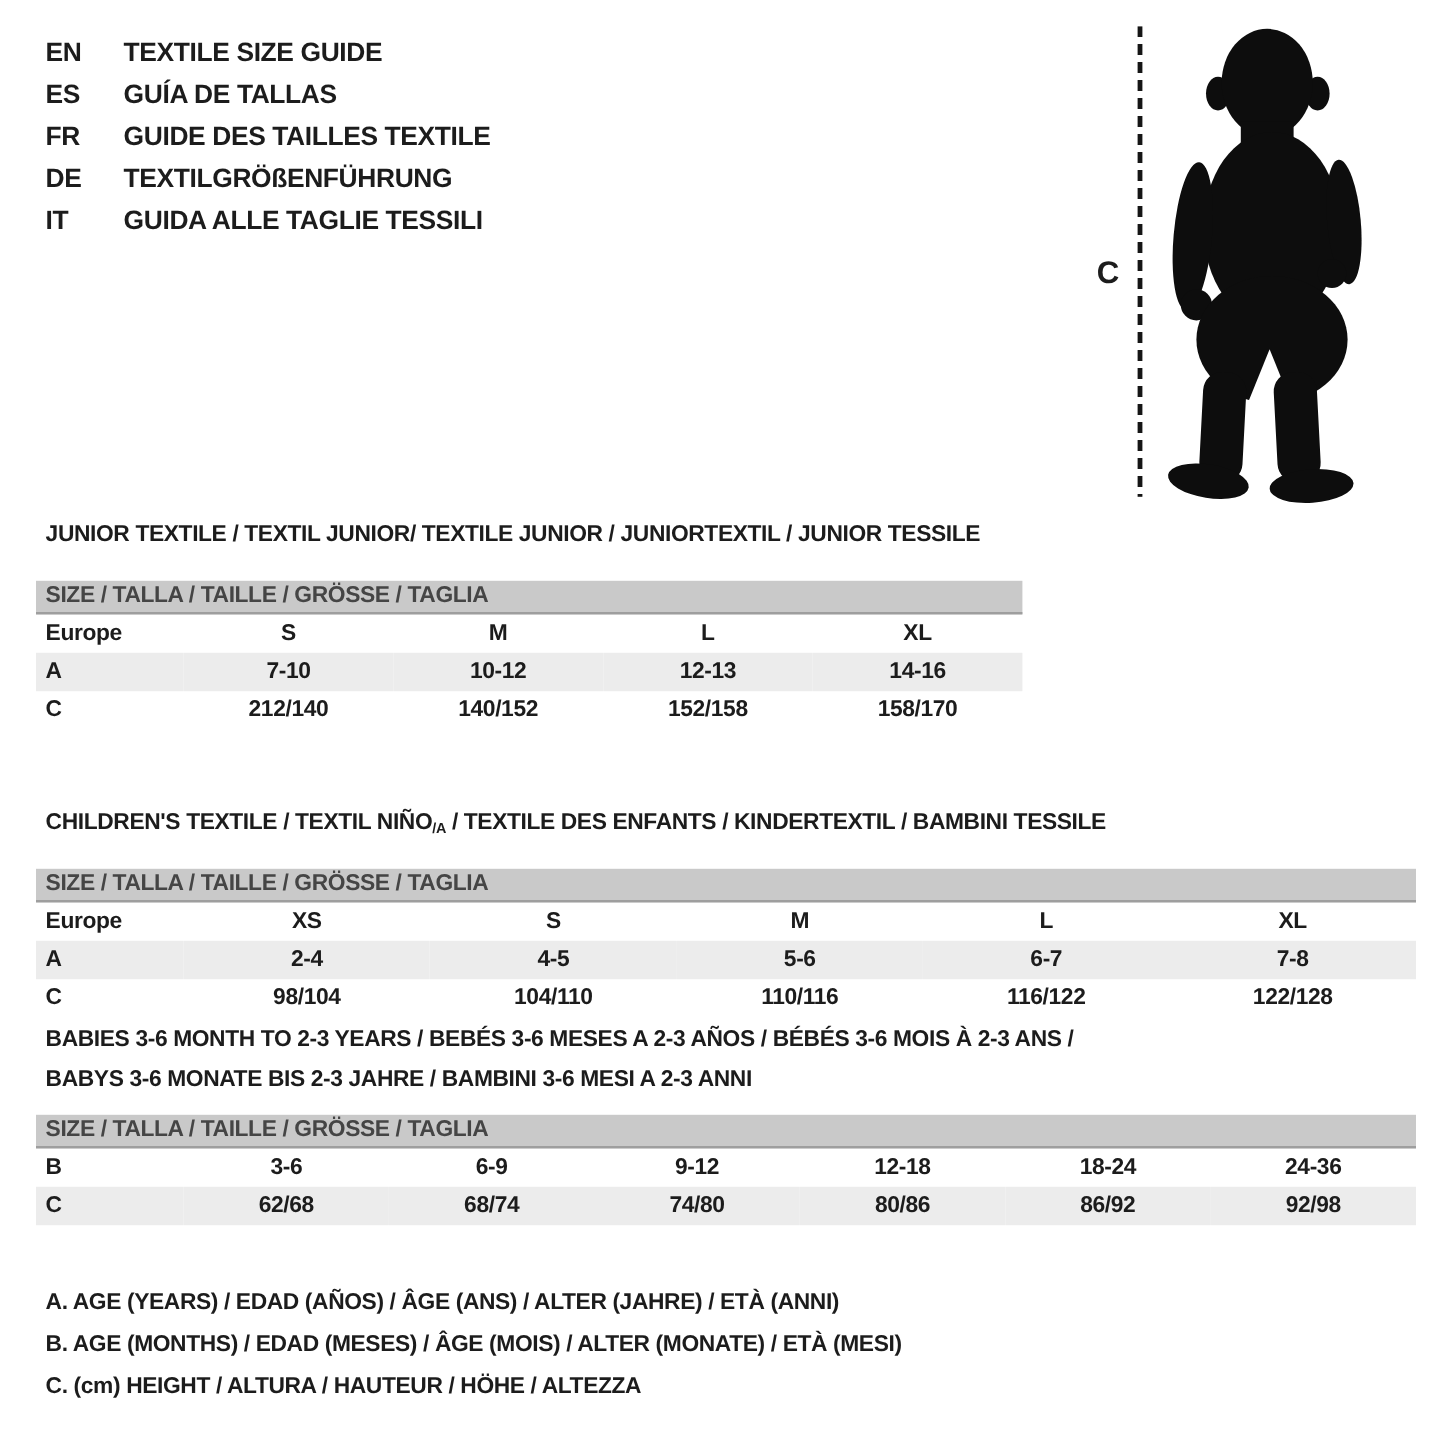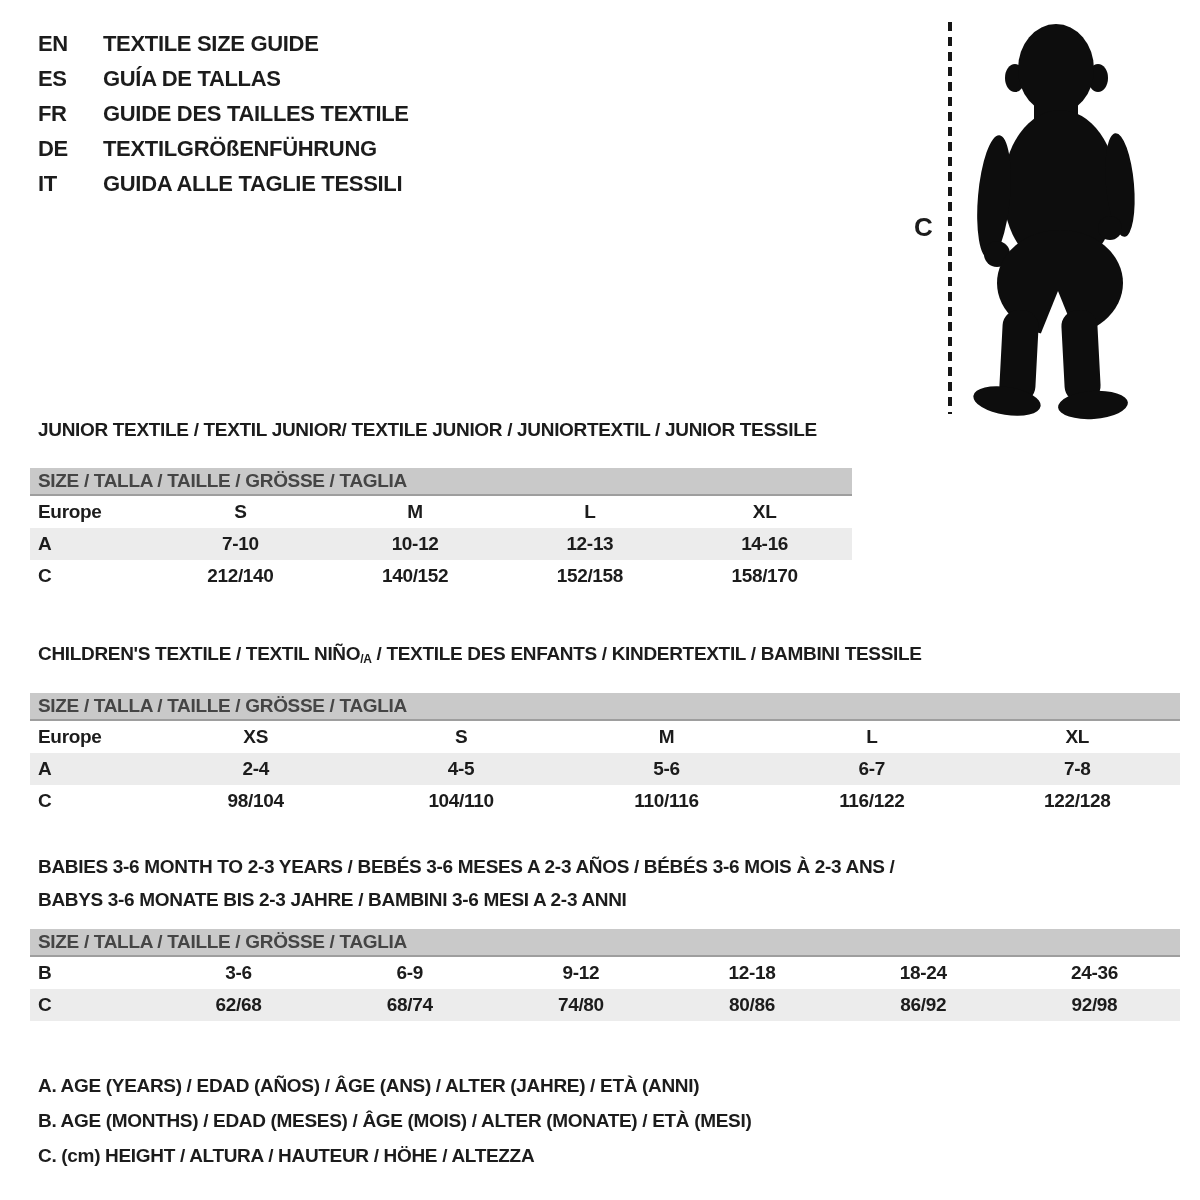--- a/index.html
+++ b/index.html
@@ -22,22 +22,22 @@
   
   .measure-line{
     position:absolute;left:948px;top:22px;width:4px;height:392px;
     background:repeating-linear-gradient(to bottom,#151515 0 9px,transparent 9px 15px);
   }
   .measure-label{position:absolute;left:914px;top:212px;font-size:26px;}
   .baby-svg{position:absolute;left:963px;top:15px;}
 
   
   .sec{position:absolute;left:30px;}
-  .sec-junior{top:420px;width:822px;}
-  .sec-children{top:644px;width:1150px;}
+  .sec-junior{top:436px;width:822px;}
+  .sec-children{top:676px;width:1150px;}
   .sec-babies{top:850px;width:1150px;}
   .sec-heading{font-size:19px;line-height:20px;padding-left:8px;white-space:nowrap;}
   .sec-babies .sec-heading{line-height:33px;}
   .subsize{font-size:12px;position:relative;top:3px;}
 
   .sec-junior table{margin-top:28px;}
   .sec-children table{margin-top:27px;}
   .sec-babies table{margin-top:13px;}
 
   table{border-collapse:collapse;table-layout:fixed;width:100%;}

